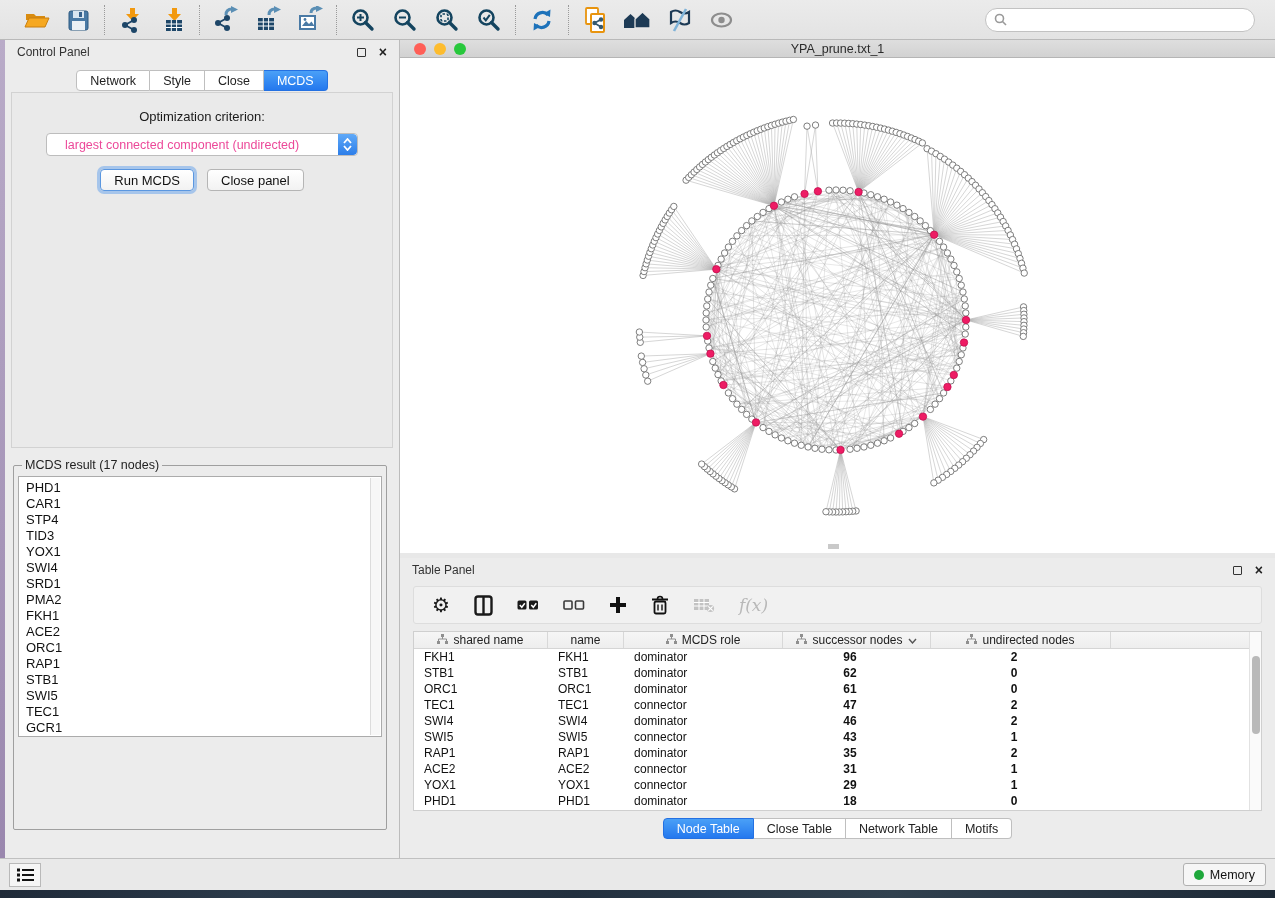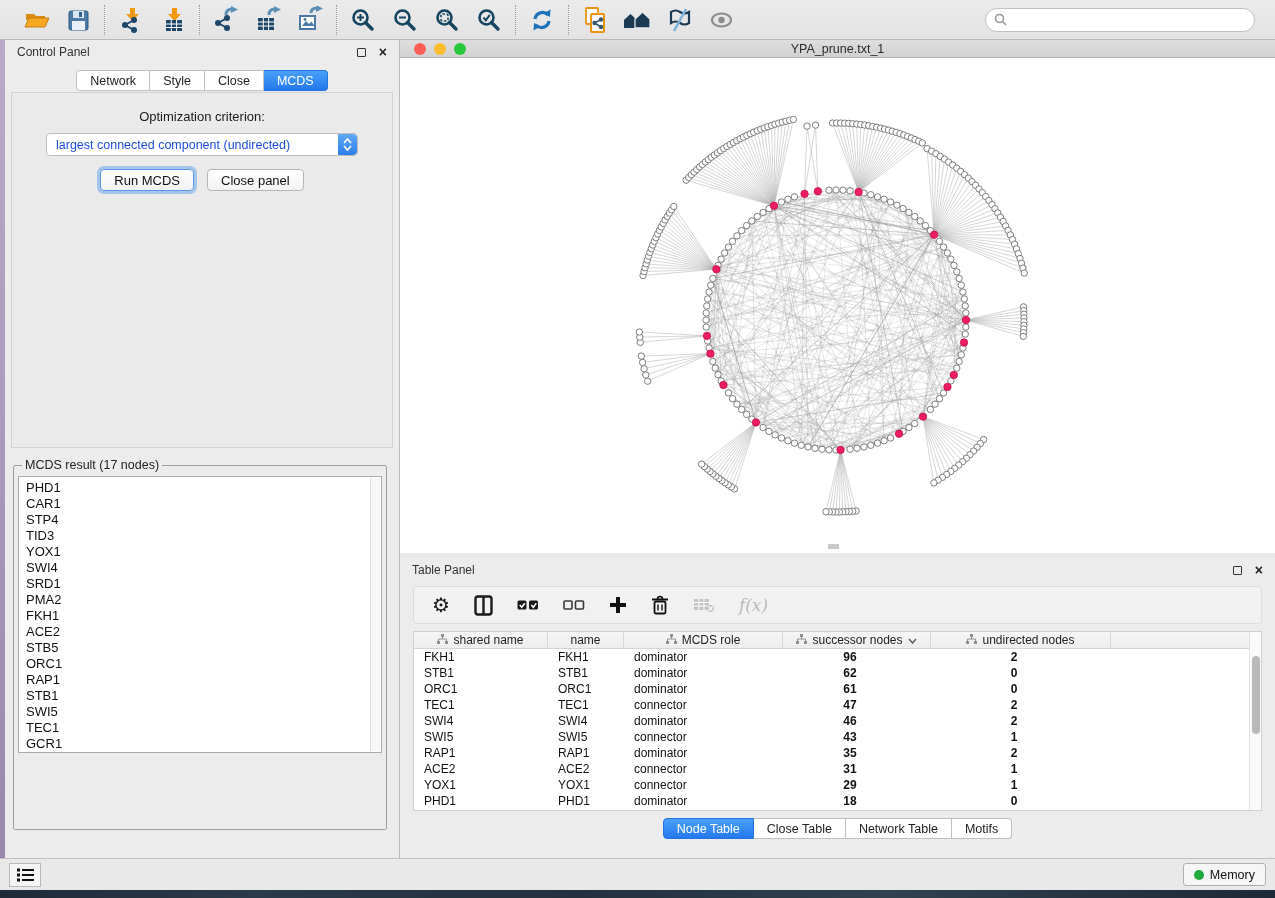--- a/index.html
+++ b/index.html
@@ -37,21 +37,21 @@
              display:flex; align-items:center; font-size:12.5px; color:#222; cursor:default; }
   .seg-tab:first-child { border-left:1px solid #bfbfbf; border-radius:4px 0 0 4px; }
   .seg-tab:last-child { border-radius:0 4px 4px 0; }
   .seg-tab.active { background:linear-gradient(#4aa0f7,#2478ee); border-color:#2471e2; color:#fff; }
 
   .cp-options { margin:1px 6px 0 6px; height:356px; background:#eaeaea; border:1px solid #d2d2d2;
                 display:flex; flex-direction:column; align-items:center; flex:0 0 auto; }
   .opt-label { margin-top:16px; font-size:13px; color:#1a1a1a; }
   .cp-select { margin-top:9px; width:312px; height:23px; background:#fff; border:1px solid #bdbdbd; border-radius:4px;
                display:flex; align-items:center; overflow:hidden; cursor:default; }
-  .cp-select .sel-text { flex:1; padding:0 9px; font-size:12.5px; color:#1d4ed8; white-space:nowrap; }
+  .cp-select .sel-text { flex:1; padding:0 18px; font-size:12.5px; color:#ec4899; white-space:nowrap; }
   .sel-stepper { width:19px; height:100%; background:linear-gradient(#5fa9f8,#2d7ee9); border-radius:0 4px 4px 0;
                  display:flex; flex-direction:column; align-items:center; justify-content:center; gap:1px; }
   .sel-stepper svg { display:block; }
   .cp-buttons { margin-top:13px; display:flex; gap:13px; }
   .mac-btn { height:22px; padding:0 13px; background:linear-gradient(#ffffff,#f2f2f2); border:1px solid #b5b5b5;
              border-radius:4px; font-size:13px; color:#111; font-family:"Liberation Sans",sans-serif; cursor:default; }
   .mac-btn.focused { border-color:#5b97e0; box-shadow:0 0 0 3px rgba(110,165,235,.55); }
 
   .cp-result { margin:10px 12px 0 8px; height:372px; border:1px solid #9f9f9f; border-radius:2px;
                padding:4px 4px 4px 4px; position:relative; flex:0 0 auto; }
@@ -303,21 +303,20 @@
         <div class="mcds-item">PHD1</div>
             <div class="mcds-item">CAR1</div>
             <div class="mcds-item">STP4</div>
             <div class="mcds-item">TID3</div>
             <div class="mcds-item">YOX1</div>
             <div class="mcds-item">SWI4</div>
             <div class="mcds-item">SRD1</div>
             <div class="mcds-item">PMA2</div>
             <div class="mcds-item">FKH1</div>
             <div class="mcds-item">ACE2</div>
-            <div class="mcds-item">STB5</div>
             <div class="mcds-item">ORC1</div>
             <div class="mcds-item">RAP1</div>
             <div class="mcds-item">STB1</div>
             <div class="mcds-item">SWI5</div>
             <div class="mcds-item">TEC1</div>
             <div class="mcds-item">GCR1</div>
           </div>
       </fieldset>
     </div>
 

